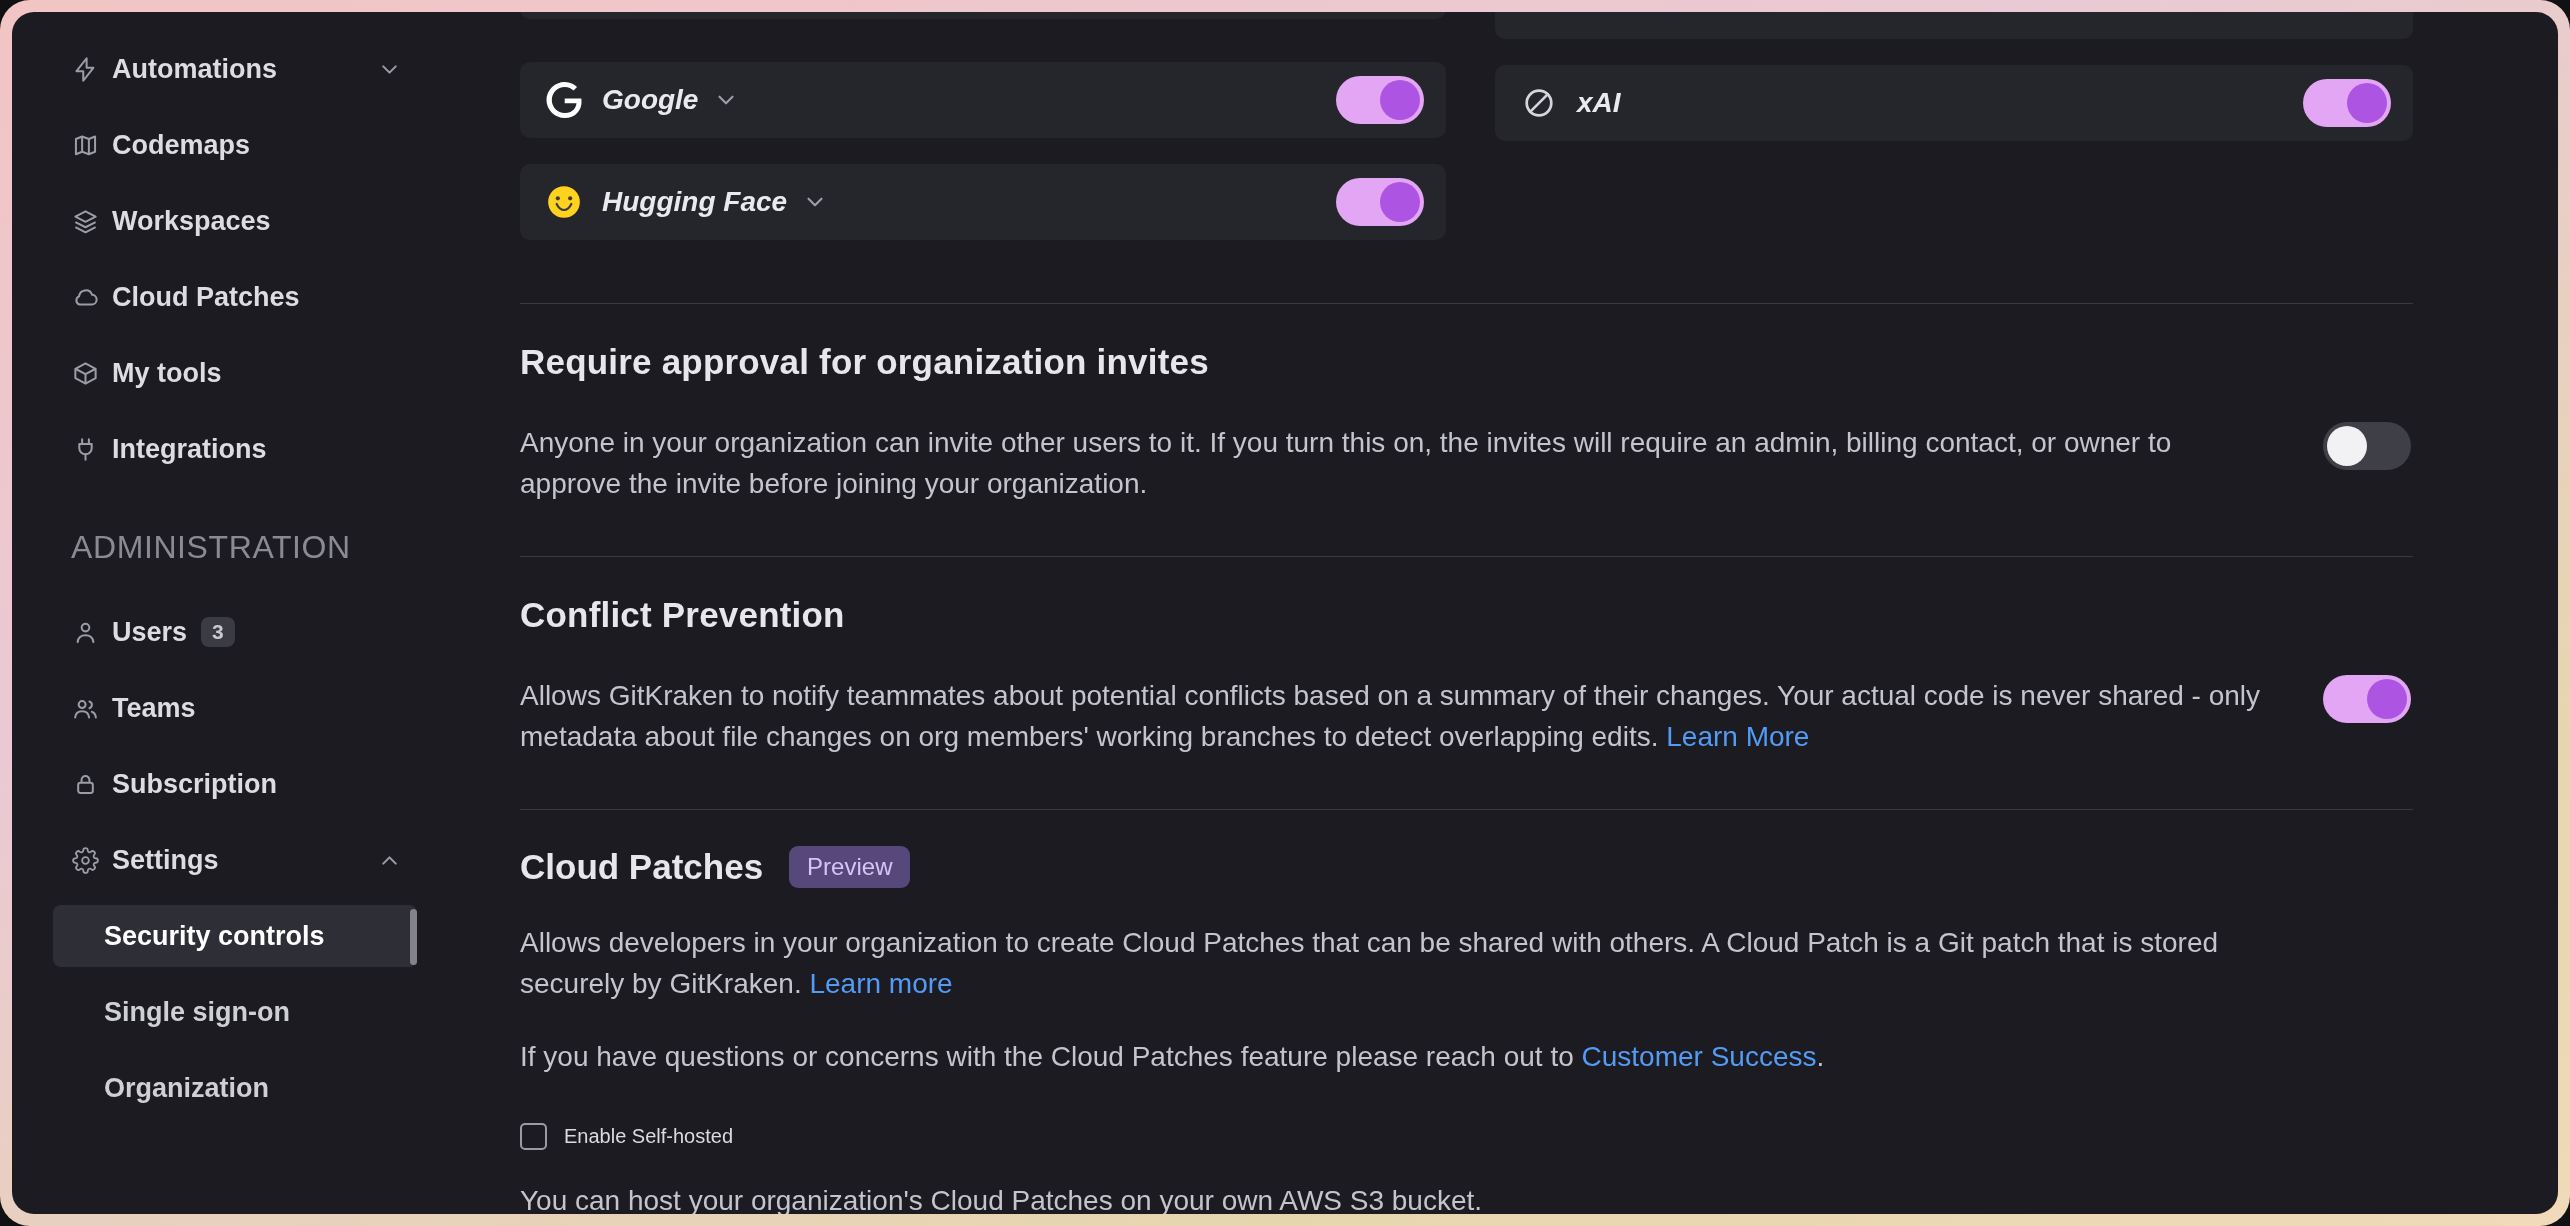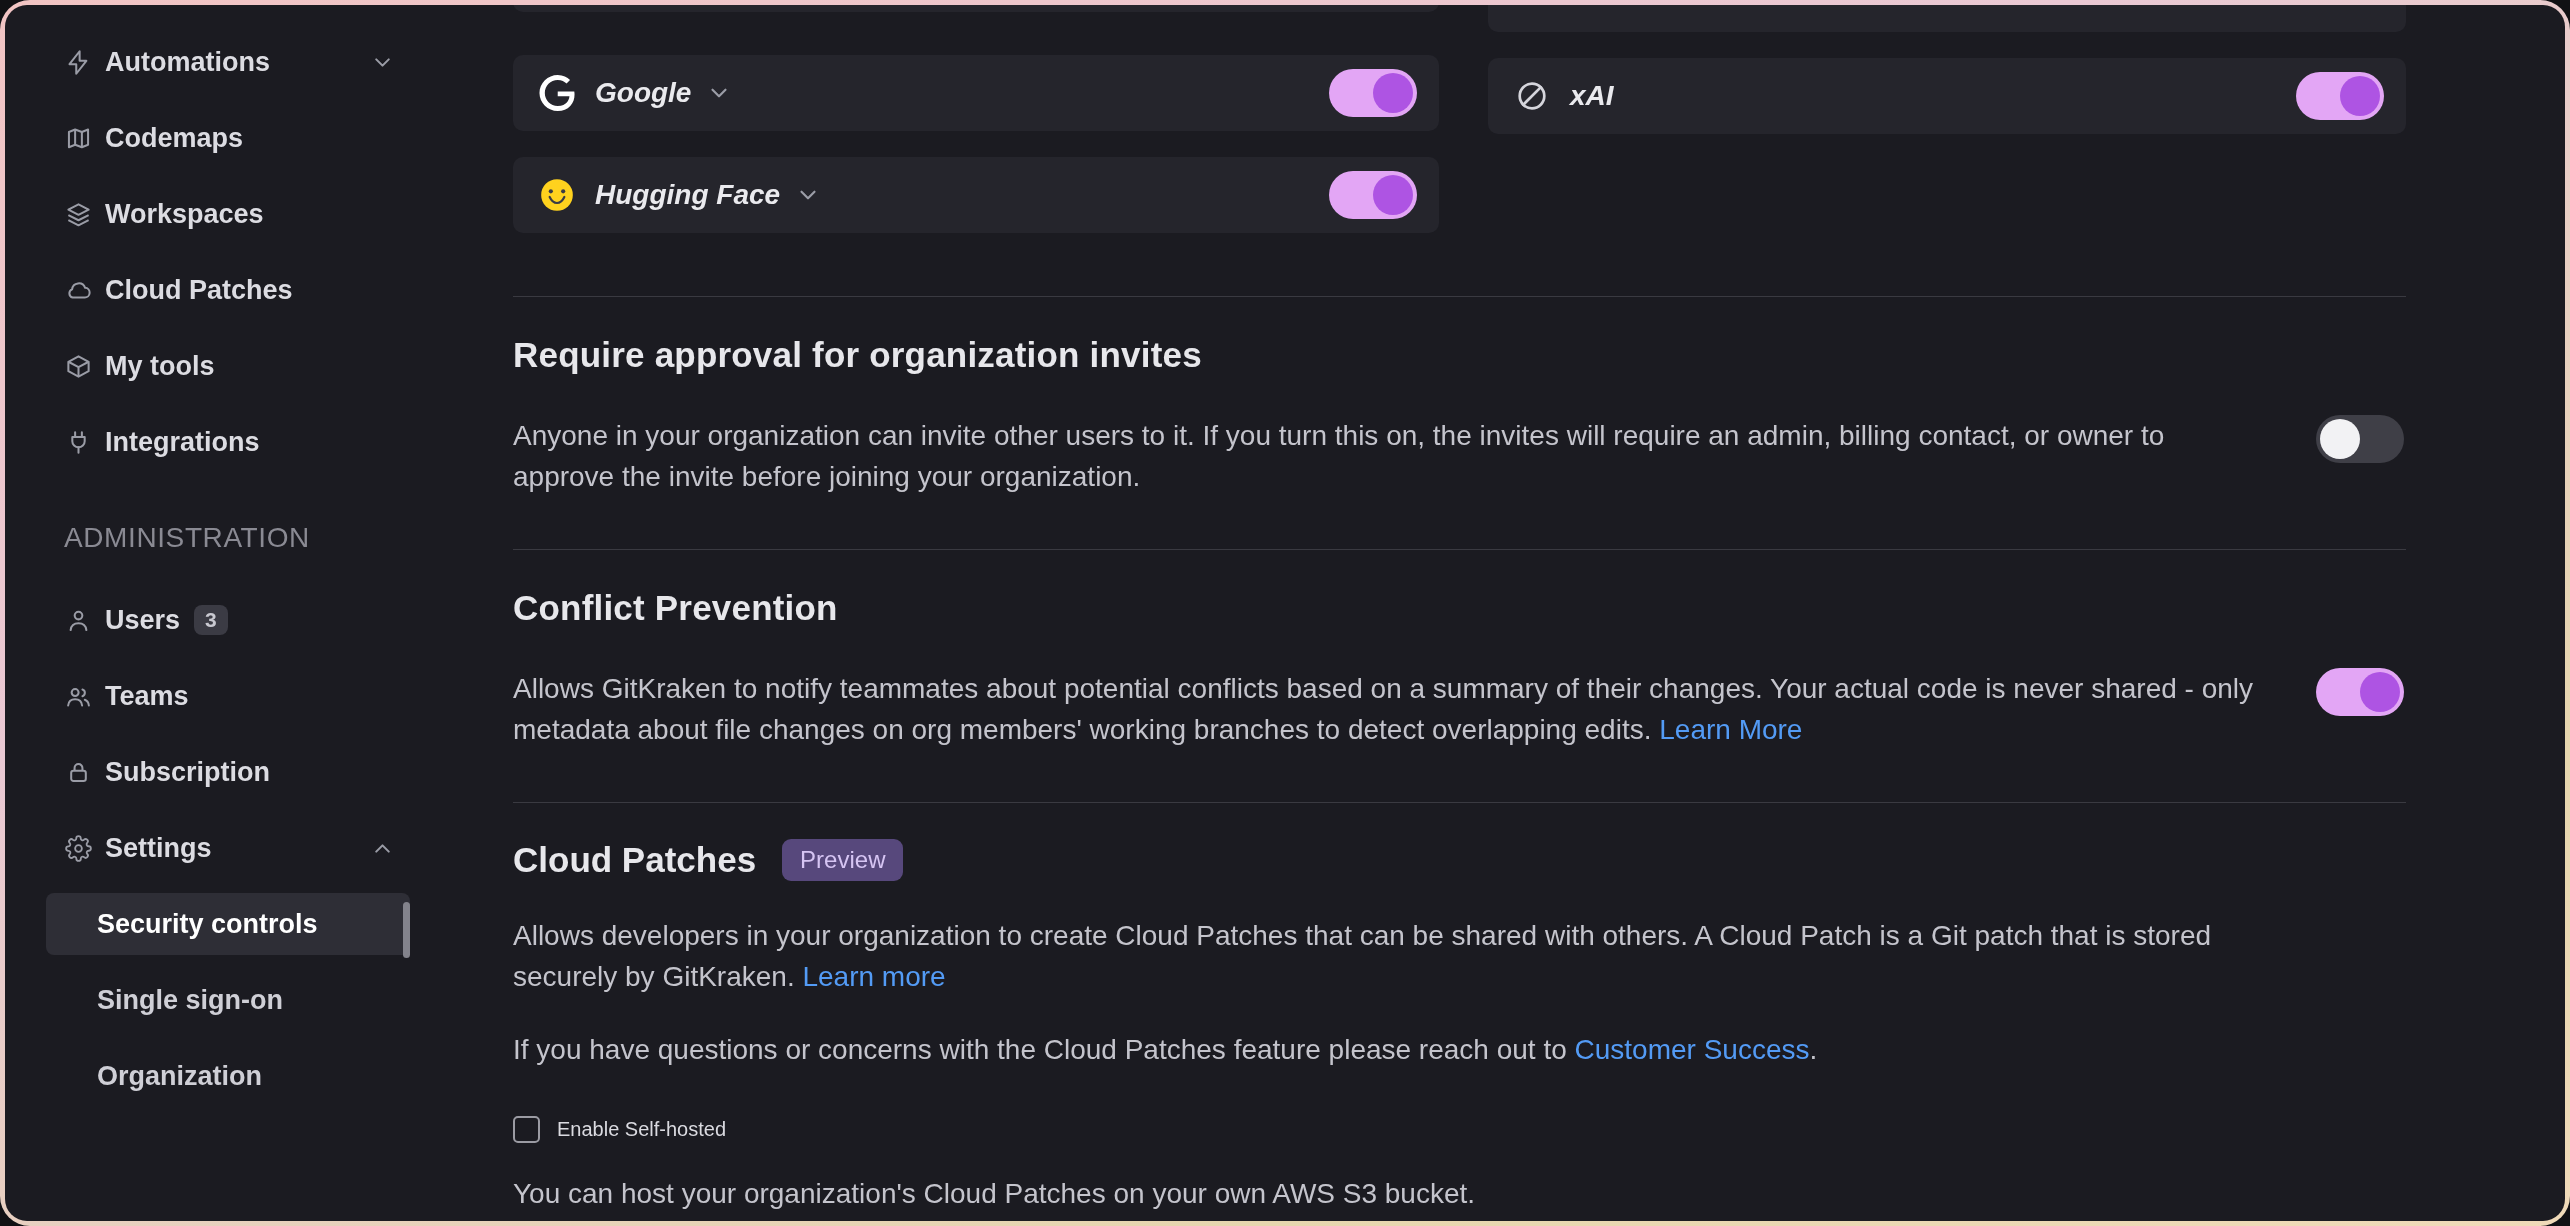--- a/index.html
+++ b/index.html
@@ -5,21 +5,21 @@
   * { box-sizing: border-box; }
   html,body { margin:0; padding:0; }
   body {
     width:2570px; height:1226px;
     background:#111114;
     font-family:"Liberation Sans", sans-serif;
     overflow:hidden;
   }
   .frame {
     width:2570px; height:1226px;
-    padding:5px;
+    padding:12px;
     border-radius:30px;
     background:linear-gradient(160deg,#f2c5c4 0%,#eac9d4 35%,#e6d6ae 78%,#f0dab9 100%);
   }
   .window {
     width:100%; height:100%;
     border-radius:22px;
     background:#1b1b21;
     display:flex;
     overflow:hidden;
     position:relative;
@@ -50,21 +50,21 @@
   .chev { margin-left:auto; color:#9a9ca6; display:flex; }
   .chev svg { width:25px; height:25px; }
   .count-badge {
     margin-left:14px;
     background:#3b3b44; color:#c9c9d1;
     font-size:21px; font-weight:bold;
     padding:3px 11px; border-radius:8px;
   }
   .section-label {
     margin:49px 0 35px 59px;
-    font-size:28px; color:#8a8a93;
+    font-size:32px; color:#8a8a93;
     letter-spacing:0.6px;
   }
   .sub-item { padding-left:51px; }
   .sub-item .nlabel { margin-left:0; color:#cfcfd6; }
   .sub-item.selected { background:#2e2e36; }
   .sub-item.selected .nlabel { color:#ffffff; }
   .scroll-thumb {
     position:absolute;
     right:0; top:897px;
     width:7px; height:56px;

